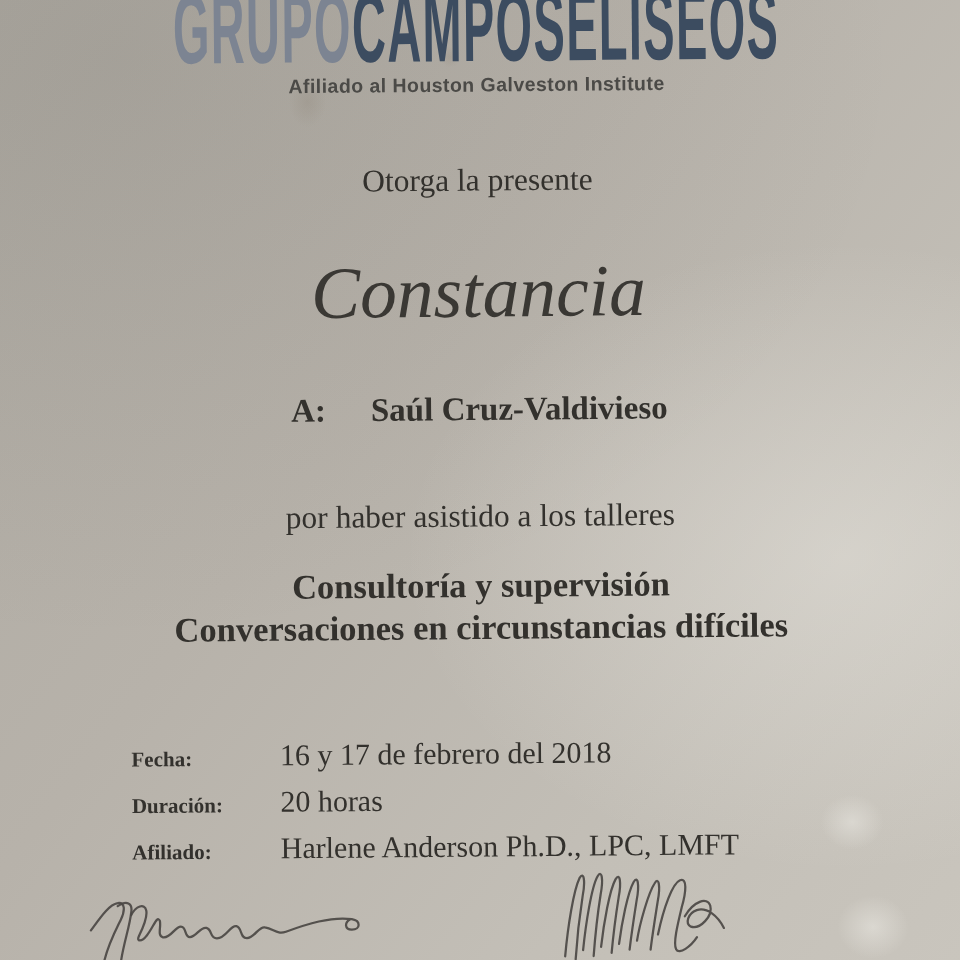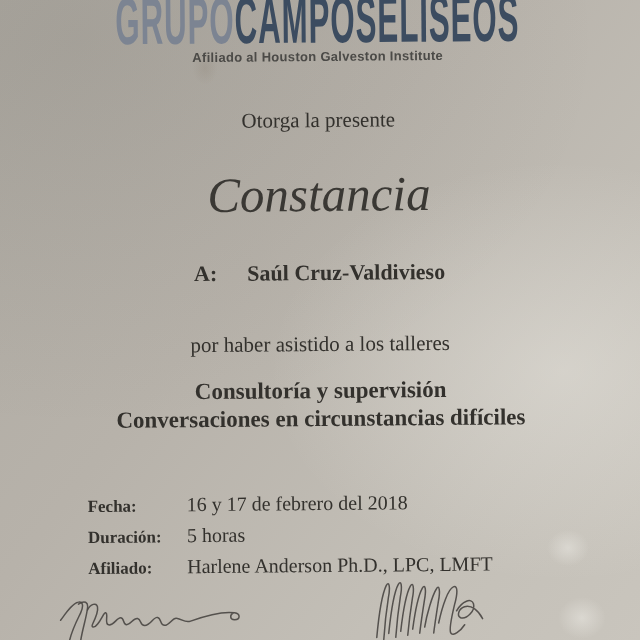--- a/index.html
+++ b/index.html
@@ -78,21 +78,21 @@
     font-size: 23px;
     font-weight: bold;
   }
   .workshop2 {
     top: 406px;
     font-size: 23px;
     font-weight: bold;
   }
   .details { position: absolute; left: 86px; top: 492px; }
   .detail-row { font-size: 20px; margin-bottom: 8px; white-space: nowrap; }
-  .detail-label { display: inline-block; width: 99px; font-weight: bold; font-size: 17px; }
+  .detail-label { display: inline-block; width: 99px; font-weight: bold; font-size: 14px; }
   .sig { position: absolute; }
   .sig-left { left: 54px; top: 588px; }
   .sig-right { left: 366px; top: 576px; }
   .sig svg path { fill: none; stroke: #4b4844; stroke-width: 1.5; stroke-linecap: round; opacity: 0.92; }
 </style>
 </head>
 <body>
 
 <div class="sheet">
 
@@ -113,21 +113,21 @@
   <div class="centered attendance">por haber asistido a los talleres</div>
 
   <div class="centered workshop1">Consultoría y supervisión</div>
   <div class="centered workshop2">Conversaciones en circunstancias difíciles</div>
 
   <div class="details">
     <div class="detail-row">
       <span class="detail-label">Fecha:</span><span>16 y 17 de febrero del 2018</span>
     </div>
     <div class="detail-row">
-      <span class="detail-label">Duración:</span><span>5 horas</span>
+      <span class="detail-label">Duración:</span><span>20 horas</span>
     </div>
     <div class="detail-row">
       <span class="detail-label">Afiliado:</span><span>Harlene Anderson Ph.D., LPC, LMFT</span>
     </div>
   </div>
 
   <div class="sig sig-left">
     <svg width="195" height="56" viewBox="0 0 195 56">
       <path d="M 4,30 C 10,22 16,13 22,12 C 27,11 27,17 24,23 C 20,31 14,42 12,54"></path>
       <path d="M 22,14 C 28,10 32,12 31,18 C 30,27 26,38 24,50"></path>

